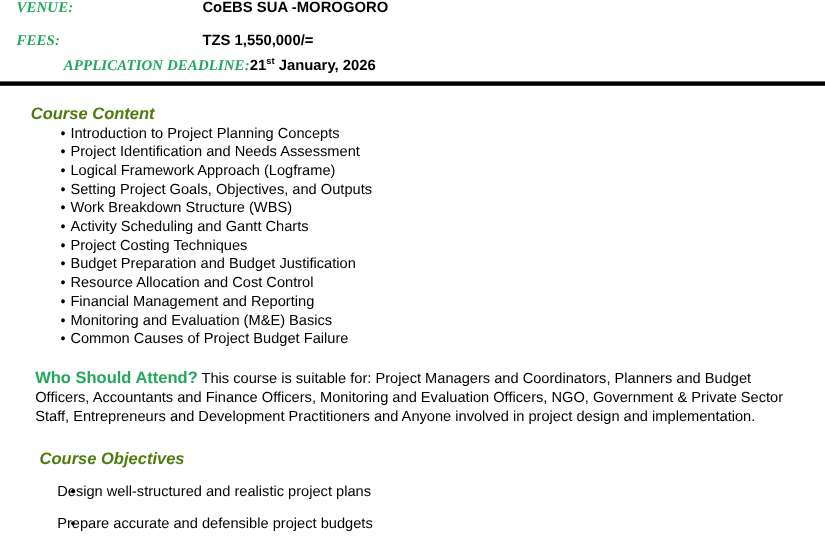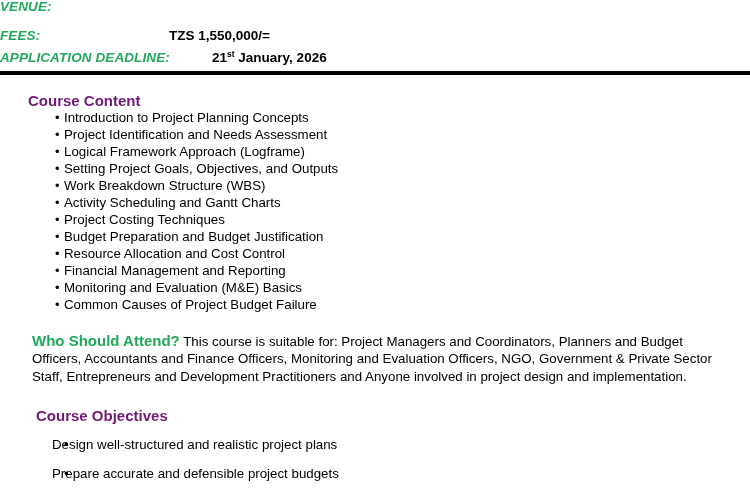--- a/index.html
+++ b/index.html
@@ -29,25 +29,26 @@
   .hdr-row-venue { margin-top: -1px; }
   .hdr-row-fees { margin-top: 14px; }
   .hdr-row-deadline { margin-top: 7px; }
 
   .hdr-label {
     color: #22A85C;
     font-weight: bold;
     font-style: italic;
     font-size: 13.5px;
     letter-spacing: 0.1px;
-    padding-left: 0;
+    padding-left: 15px;
+    font-family: Liberation Serif, serif;
   }
   .hdr-label-venue { width: 169px; }
   .hdr-label-fees { width: 169px; }
-  .hdr-label-deadline { width: 212px; }
+  .hdr-label-deadline { width: 212px; text-align: right; }
 
   .hdr-value {
     color: #000000;
     font-weight: bold;
     font-size: 13.5px;
   }
   .hdr-value-fees {
     width: 178px;
     padding-right: 0px;
   }
@@ -59,24 +60,25 @@
 
   .rule {
     width: 750px;
     height: 4px;
     background: #000000;
     margin-top: 6px;
   }
 
   
   .section-heading {
-    color: #701a75;
+    color: #4d7c0f;
     font-weight: bold;
     font-size: 15px;
     padding-left: 28px;
+    font-style: italic;
   }
   .sec-course-content { margin-top: 17px; }
   .sec-course-objectives { margin-top: 22px; padding-left: 36px; }
 
   ul.bullets {
     list-style: none;
     margin: 0;
     padding: 0;
   }
   ul.bullets li {
@@ -118,20 +120,21 @@
     color: #000000;
   }
 </style>
 </head>
 <body>
 
 <div class="header-block">
 
   <div class="hdr-row hdr-row-venue">
     <span class="hdr-label hdr-label-venue">VENUE:</span>
+    <span class="hdr-value">CoEBS SUA -MOROGORO</span>
   </div>
 
   <div class="hdr-row hdr-row-fees">
     <span class="hdr-label hdr-label-fees">FEES:</span>
     <span class="hdr-value hdr-value-fees">TZS 1,550,000/=</span>
   </div>
 
   <div class="hdr-row hdr-row-deadline">
     <span class="hdr-label hdr-label-deadline">APPLICATION DEADLINE:</span>
     <span class="hdr-value"><span>21</span><sup>st</sup><span> January, 2026</span></span>

